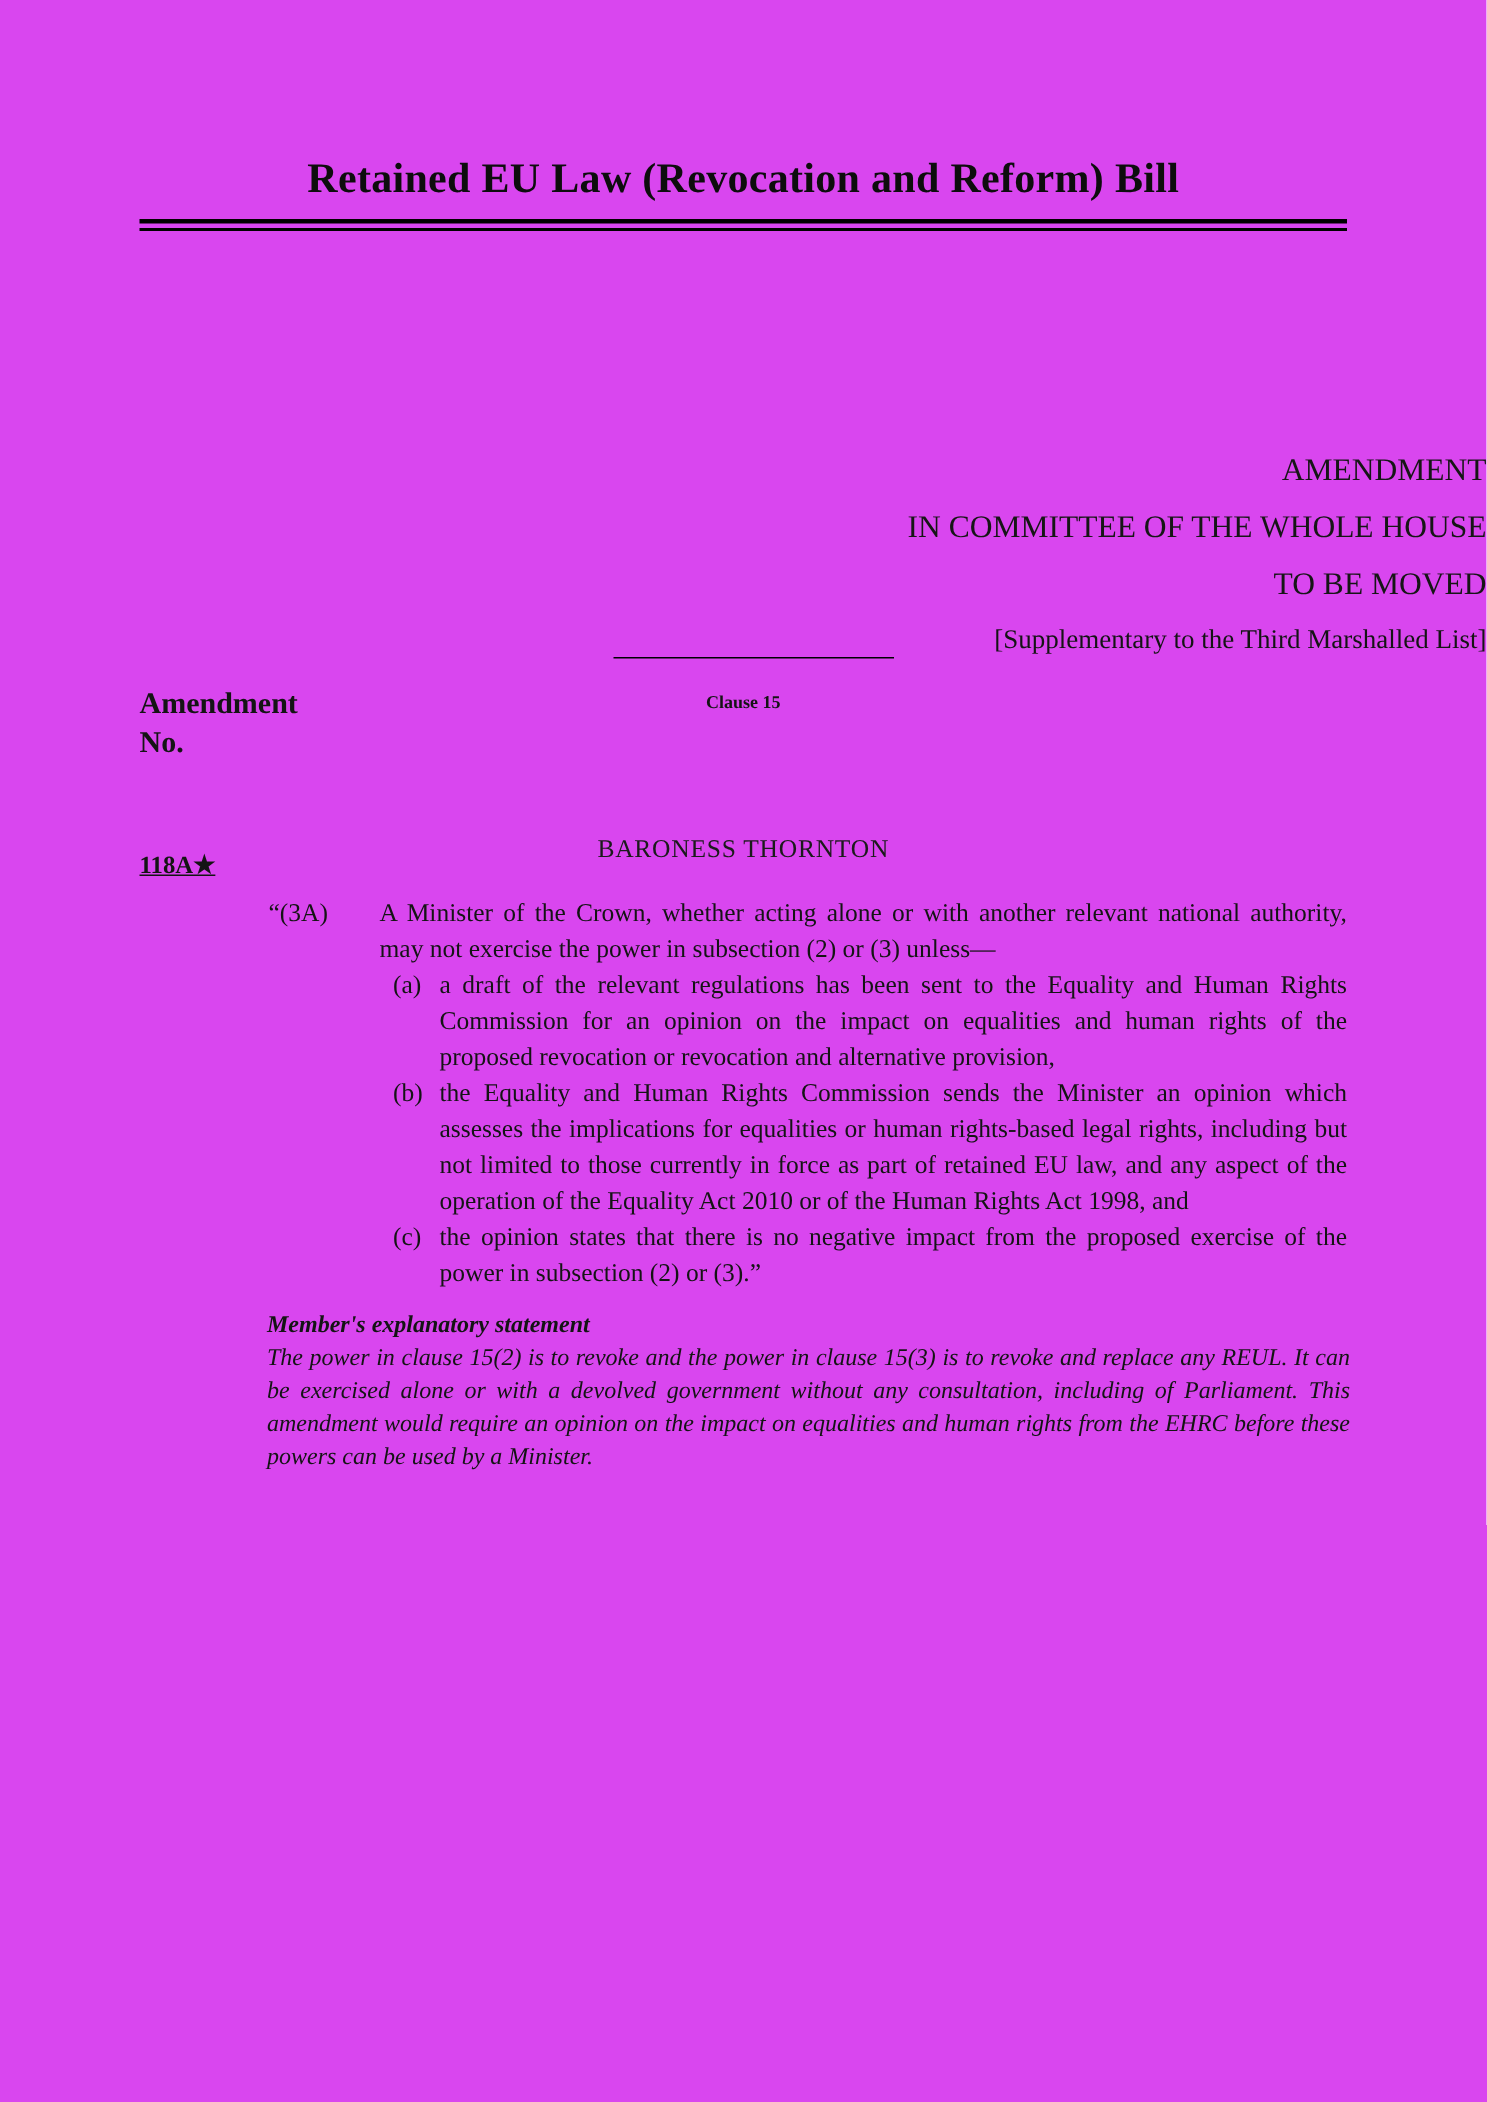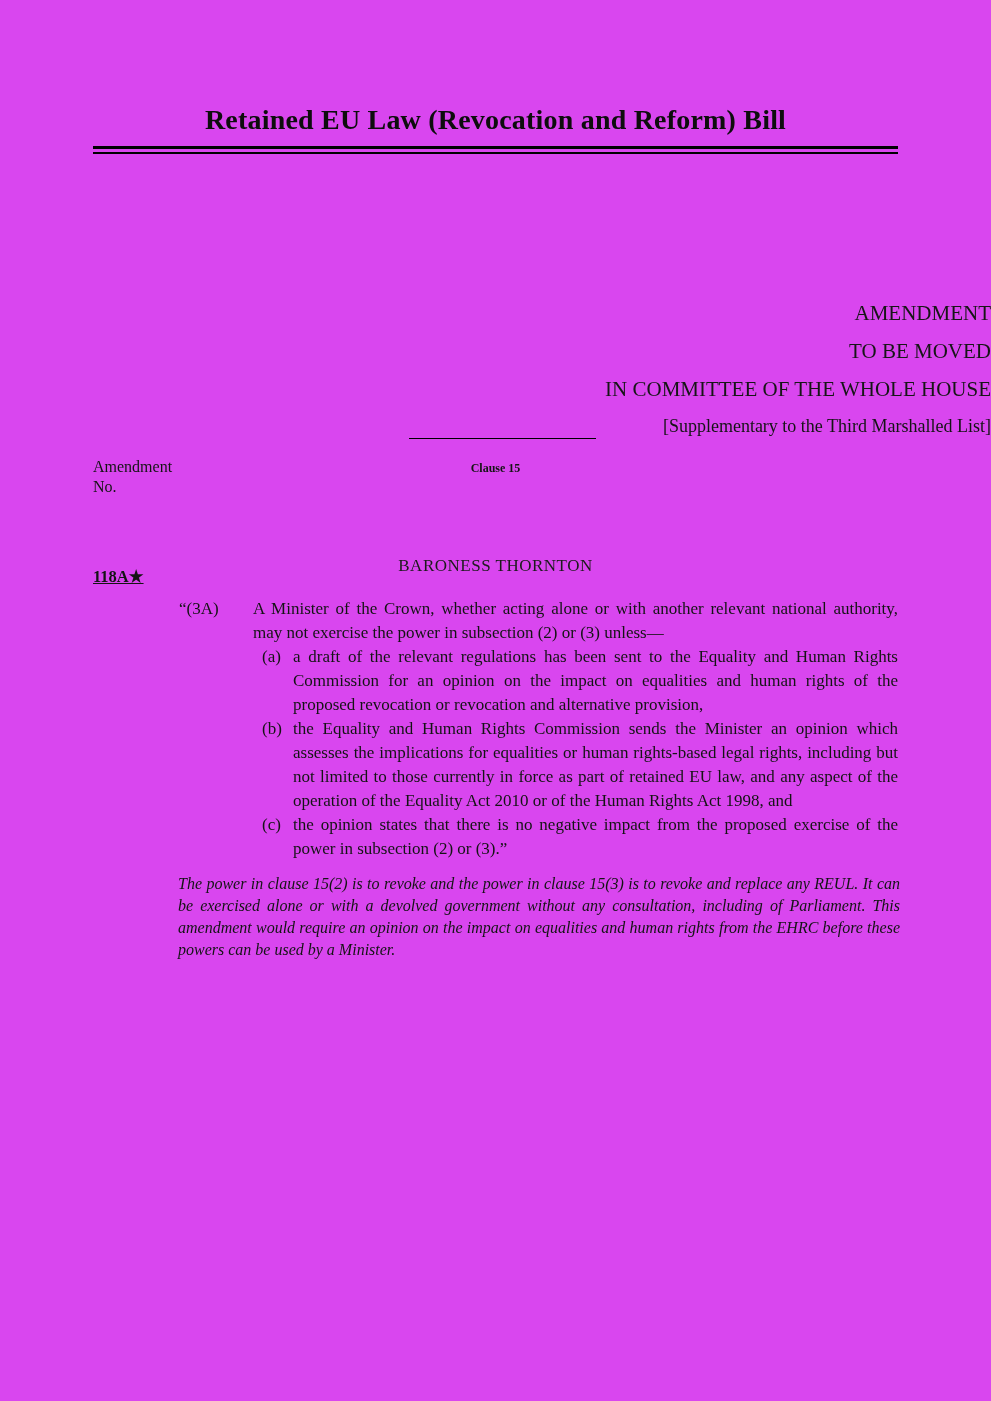--- a/index.html
+++ b/index.html
@@ -72,22 +72,22 @@
     position: absolute;
     top: 457px;
     left: 93px;
     right: 93px;
   }
   .amend-no-label {
     position: absolute;
     left: 0;
     top: 0;
     width: 100px;
-    font-size: 16px;
-    font-weight: normal;
+    font-size: 20px;
+    font-weight: bold;
     line-height: 1.28;
   }
   .clause-heading {
     text-align: center;
     font-size: 12px;
     font-weight: bold;
     padding-top: 4px;
   }
   .mover {
     position: absolute;
@@ -174,22 +174,22 @@
 </head>
 <body>
 
 <div class="page">
 
   <h1 class="doc-title">Retained EU Law (Revocation and Reform) Bill</h1>
   <div class="title-rule"></div>
 
   <div class="center-head">
     <div class="head-line">AMENDMENT</div>
+    <div class="head-line">IN COMMITTEE OF THE WHOLE HOUSE</div>
     <div class="head-line">TO BE MOVED</div>
-    <div class="head-line">IN COMMITTEE OF THE WHOLE HOUSE</div>
     <div class="head-note">[Supplementary to the Third Marshalled List]</div>
     <div class="note-underline"></div>
   </div>
 
   <div class="clause-row">
     <div class="amend-no-label">Amendment No.</div>
     <div class="clause-heading">Clause 15</div>
   </div>
 
   <div class="mover">BARONESS THORNTON</div>
@@ -214,19 +214,20 @@
       <div class="sub-item-label">(b)</div>
       <div class="sub-item-text">the Equality and Human Rights Commission sends the Minister an opinion which assesses the implications for equalities or human rights-based legal rights, including but not limited to those currently in force as part of retained EU law, and any aspect of the operation of the Equality Act 2010 or of the Human Rights Act 1998, and</div>
     </div>
 
     <div class="sub-item">
       <div class="sub-item-label">(c)</div>
       <div class="sub-item-text">the opinion states that there is no negative impact from the proposed exercise of the power in subsection (2) or (3).”</div>
     </div>
 
     <div class="explanatory">
+      <div class="exp-heading">Member's explanatory statement</div>
       <div class="exp-text">The power in clause 15(2) is to revoke and the power in clause 15(3) is to revoke and replace any REUL. It can be exercised alone or with a devolved government without any consultation, including of Parliament. This amendment would require an opinion on the impact on equalities and human rights from the EHRC before these powers can be used by a Minister.</div>
     </div>
 
   </div>
 
 
 </div>
 
 </body></html>

